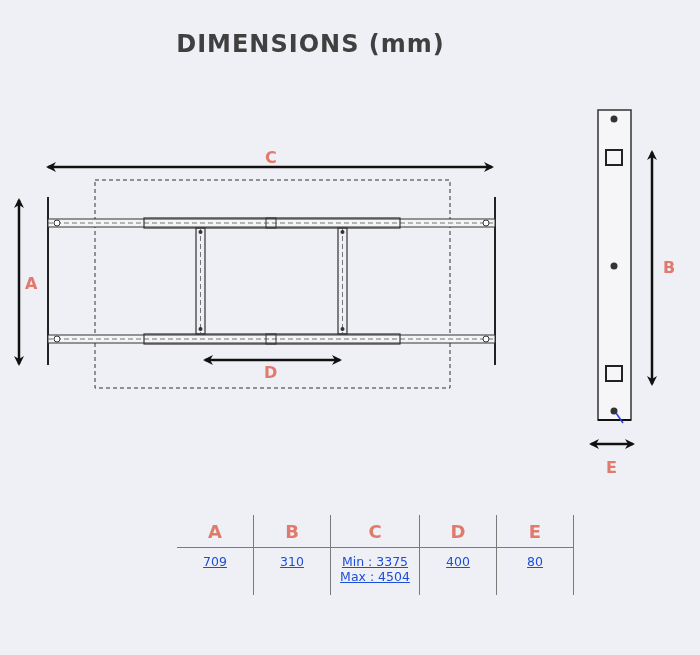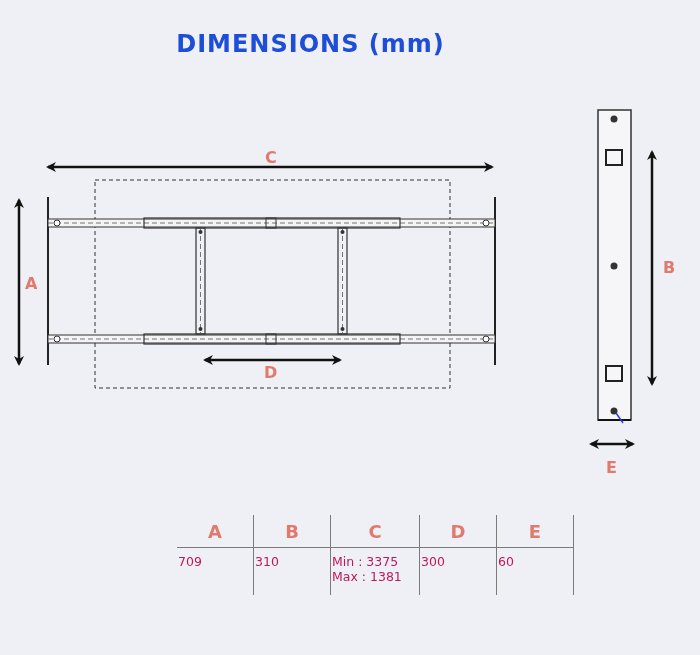--- a/index.html
+++ b/index.html
@@ -6,42 +6,42 @@
   body {
     width: 700px; height: 655px;
     background: #eff0f5;
     position: relative;
     overflow: hidden;
     font-family: "DejaVu Sans", sans-serif;
   }
   .title {
     position: absolute; left: 0; top: 30px; width: 621px;
     text-align: center;
-    color: #1d4ed8;
+    color: #404040;
     font-size: 24px; font-weight: bold; letter-spacing: 1px;
   }
   svg.drawing { position: absolute; left: 0; top: 0; }
   .dim-label {
     fill: #e07a6c;
     font-family: "DejaVu Sans", sans-serif;
     font-size: 16px; font-weight: bold;
   }
   table.dims {
     position: absolute; left: 177px; top: 515px;
     border-collapse: collapse;
     font-family: "DejaVu Sans", sans-serif;
   }
   table.dims th {
     color: #e07a6c; font-size: 18px; font-weight: bold;
     height: 32px; padding: 0; text-align: center;
     border-bottom: 1px solid #7a7a7a;
   }
   table.dims td {
-    color: #be185d; font-size: 12.5px; text-align: left;
-    vertical-align: top; padding-top: 6px; height: 40px; line-height: 15px;
+    color: #1d4ed8; font-size: 12.5px; text-align: center;
+    vertical-align: top; padding-top: 6px; height: 40px; line-height: 15px; text-decoration: underline;
   }
   table.dims th + th, table.dims td + td { border-left: 1px solid #7a7a7a; }
   table.dims th:last-child, table.dims td:last-child { border-right: 1px solid #7a7a7a; }
   .c0 { width: 76px; } .c1 { width: 76px; } .c2 { width: 88px; }
   .c3 { width: 76px; } .c4 { width: 76px; }
 </style>
 </head>
 <body>
 
 <div class="title">DIMENSIONS (mm)</div>
@@ -128,19 +128,19 @@
       <th class="c3">D</th>
       <th class="c4">E</th>
     </tr>
   </thead>
   <tbody>
     <tr>
       <td>709</td>
       <td>310</td>
       <td>
         <div>Min : 3375</div>
-        <div>Max : 1381</div>
+        <div>Max : 4504</div>
       </td>
-      <td>300</td>
-      <td>60</td>
+      <td>400</td>
+      <td>80</td>
     </tr>
   </tbody>
 </table>
 
 </body></html>

